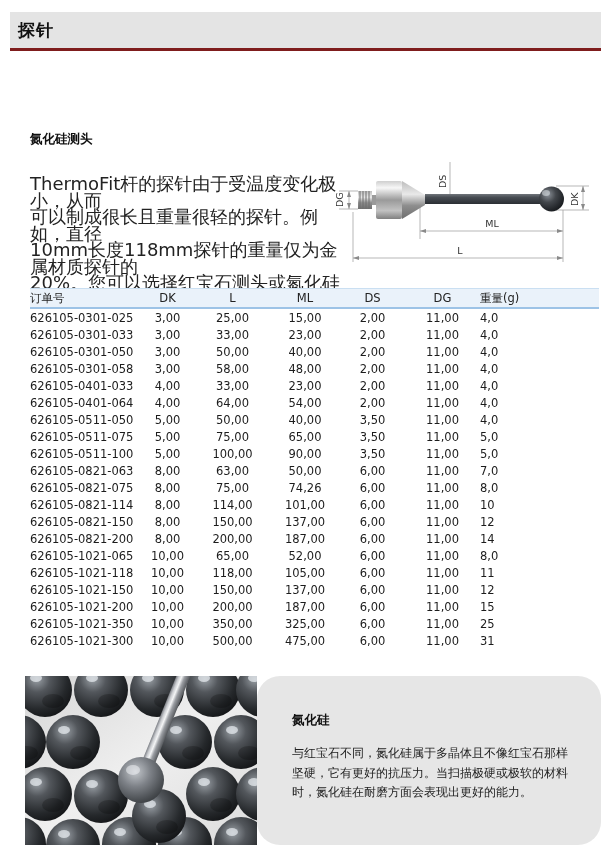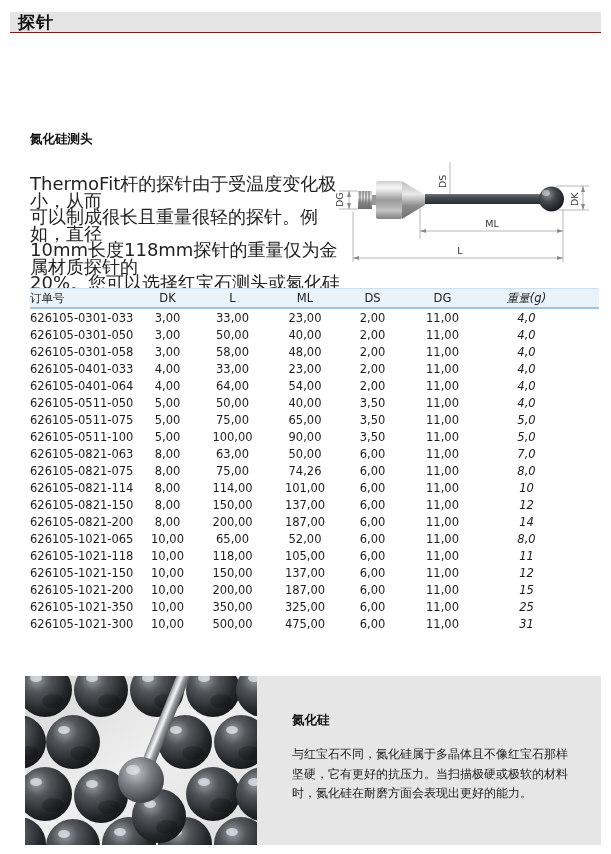--- a/index.html
+++ b/index.html
@@ -2,22 +2,22 @@
 <html><head>
 <meta charset="utf-8">
 <style>
   html,body{margin:0;padding:0;}
   body{
     width:611px;height:854px;position:relative;background:#ffffff;
     font-family:"DejaVu Sans","Liberation Sans",sans-serif;color:#1a1a1a;
     overflow:hidden;
   }
   .title-bar{
-    position:absolute;left:10px;top:12px;width:591px;height:21px;
-    background:#e4e4e4;border-bottom:1px solid #7f1d1d;box-sizing:border-box;
+    position:absolute;left:10px;top:12px;width:591px;height:39px;
+    background:#e4e4e4;border-bottom:3px solid #7f1d1d;box-sizing:border-box;
     display:flex;align-items:center;padding-left:8px;
     font-size:17px;font-weight:bold;letter-spacing:1px;color:#111;
   }
   .section-heading{
     position:absolute;left:30px;top:131px;margin:0;
     font-size:12.5px;font-weight:bold;color:#111;
   }
   .intro-para{
     position:absolute;left:30px;top:176px;width:320px;
     font-size:18px;line-height:16.5px;color:#222;
@@ -27,28 +27,28 @@
     position:absolute;left:30px;top:288px;width:569px;
     border-collapse:collapse;table-layout:fixed;font-size:11.5px;color:#1c1c1c;
   }
   .probe-table th{
     background:#eaf2fa;border-top:1px solid #cadff2;border-bottom:2px solid #9dc3e6;
     font-weight:normal;height:18px;padding:0;color:#222;
   }
   .probe-table td{height:17px;padding:0;}
   .probe-table th:nth-child(1),.probe-table td:nth-child(1){text-align:left;padding-left:0;}
   .probe-table th:nth-child(n+2),.probe-table td:nth-child(n+2){text-align:center;}
-  .probe-table th:nth-child(7),.probe-table td:nth-child(7){text-align:center;padding-right:26px;font-style:italic;}
+  .probe-table th:nth-child(7),.probe-table td:nth-child(7){text-align:left;padding-right:26px;}
   .photo{position:absolute;left:25px;top:676px;}
   .info-panel{
     position:absolute;left:257px;top:676px;width:344px;height:169px;
-    background:#e6e6e6;box-sizing:border-box;padding:36px 0 16px 35px;
+    background:#e6e6e6;box-sizing:border-box;padding:36px 0 16px 35px;border-radius:23px;
   }
   .info-heading{font-size:12.5px;font-weight:bold;color:#111;margin:0 0 16px 0;}
-  .info-para{font-size:12px;line-height:19.5px;width:295px;color:#222;}
+  .info-para{font-size:12px;line-height:19.5px;width:295px;color:#222;font-family:Liberation Mono, monospace;}
   .dim-text{font-size:9.5px;fill:#333;}
 </style>
 </head>
 <body>
 
 <div class="page">
 
   <div class="title-bar">
     <span>探针</span>
   </div>
@@ -153,20 +153,29 @@
         <th>订单号</th>
         <th>DK</th>
         <th>L</th>
         <th>ML</th>
         <th>DS</th>
         <th>DG</th>
         <th>重量(g)</th>
       </tr>
     </thead>
     <tbody>
+        <tr>
+      <td>626105-0301-025</td>
+      <td>3,00</td>
+      <td>25,00</td>
+      <td>15,00</td>
+      <td>2,00</td>
+      <td>11,00</td>
+      <td>4,0</td>
+    </tr>
         <tr>
       <td>626105-0301-033</td>
       <td>3,00</td>
       <td>33,00</td>
       <td>23,00</td>
       <td>2,00</td>
       <td>11,00</td>
       <td>4,0</td>
     </tr>
         <tr>

